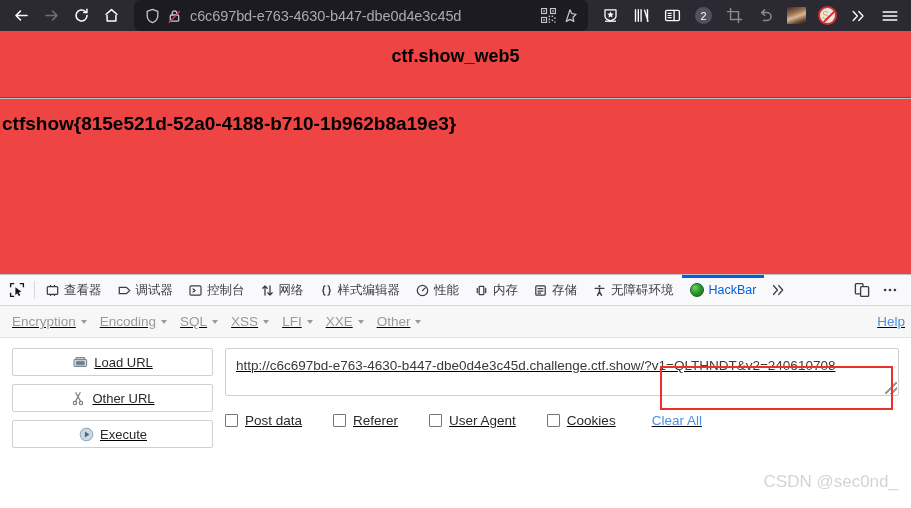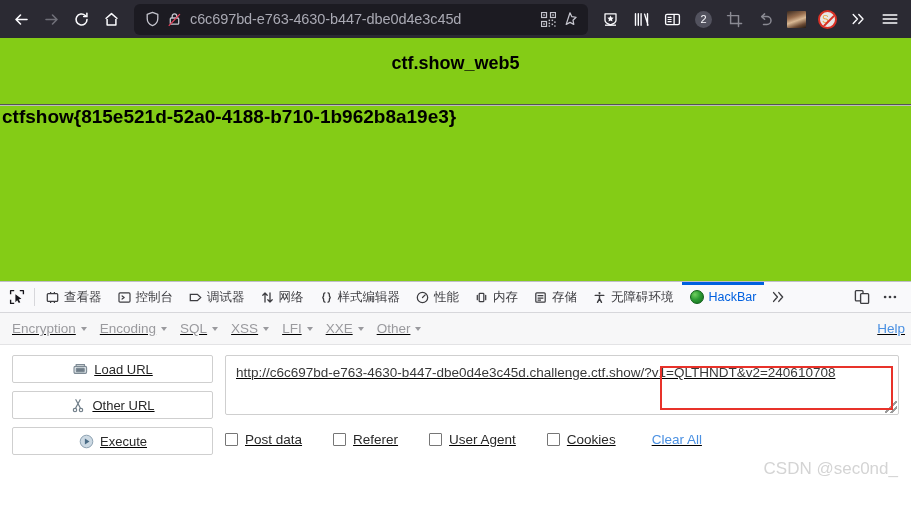--- a/index.html
+++ b/index.html
@@ -6,21 +6,21 @@
   html, body {
     margin: 0; padding: 0;
     width: 911px; height: 508px;
     overflow: hidden;
     background: #ffffff;
     font-family: "Liberation Sans", sans-serif;
   }
 
   
   .browser-chrome {
-    height: 38px;
+    height: 31px;
     background: #2b2a33;
     display: flex;
     align-items: center;
     padding: 0 6px;
     gap: 0;
   }
   .nav-btn {
     width: 30px; height: 30px;
     display: flex; align-items: center; justify-content: center;
     border-radius: 4px;
@@ -102,21 +102,21 @@
     position: absolute;
     left: 2px; top: 1px;
     font-size: 10px;
     color: #e8a33d;
     line-height: 13px;
   }
 
   
   .page-content {
     height: 243px;
-    background: #84cc16;
+    background: #ef4444;
     overflow: hidden;
     position: relative;
   }
   .page-title {
     text-align: center;
     font-size: 18px;
     font-weight: bold;
     color: #000;
     margin: 0;
     padding-top: 15px;
@@ -126,21 +126,21 @@
     border: 0;
     border-top: 1px solid #555;
     border-bottom: 1px solid #bdbdbd;
     margin: 30px 0 0 0;
     height: 0;
   }
   .flag-text {
     font-size: 19px;
     font-weight: bold;
     color: #000;
-    padding: 0 2px 0 2px;
+    padding: 14px 2px 0 2px;
     white-space: nowrap;
     font-family: "Liberation Sans", sans-serif;
   }
 
   
   .devtools {
     border-top: 1px solid #bfbfc9;
     background: #f9f9fb;
     height: 220px;
     display: flex;
@@ -279,21 +279,21 @@
     display: flex; align-items: center; justify-content: center;
     width: 16px; height: 16px;
   }
   .hb-right {
     flex: 1 1 auto;
     display: flex;
     flex-direction: column;
     min-width: 0;
   }
   .hb-textarea {
-    height: 60px;
+    height: 48px;
     border: 1px solid #cfcfcf;
     background: #ffffff;
     border-radius: 2px;
     padding: 9px 10px;
     font-size: 13.5px;
     color: #3a3a3a;
     white-space: nowrap;
     overflow: hidden;
     position: relative;
   }
@@ -340,21 +340,21 @@
     width: 233px;
     height: 44px;
     border: 2.5px solid #e8322a;
     pointer-events: none;
     z-index: 30;
   }
   
   .watermark {
     position: absolute;
     right: 13px;
-    bottom: 22px;
+    bottom: 2px;
     font-size: 17px;
     color: #d4d4d4;
     font-family: "Liberation Sans", sans-serif;
     z-index: 25;
   }
 </style>
 </head>
 <body>
 
 <div class="browser-chrome">
@@ -501,35 +501,35 @@
         <svg width="13" height="13" viewBox="0 0 13 13" fill="none" stroke="currentColor" stroke-width="1.25">
           <rect x="1.3" y="2.6" width="10.4" height="7.8" rx="1"></rect>
           <path d="M4.6 1v2M8.4 1v2M4.6 10v2M8.4 10v2"></path>
         </svg>
       </span>
       <span>查看器</span>
     </div>
 
     <div class="dt-tab">
       <span class="dt-tab-icon">
+        <svg width="13" height="13" viewBox="0 0 13 13" fill="none" stroke="currentColor" stroke-width="1.25">
+          <path d="M1.3 3.3h7.1l3.3 3.2-3.3 3.2H1.3z"></path>
+        </svg>
+      </span>
+      <span>调试器</span>
+    </div>
+
+    <div class="dt-tab">
+      <span class="dt-tab-icon">
         <svg width="13" height="13" viewBox="0 0 13 13" fill="none" stroke="currentColor" stroke-width="1.2">
           <rect x="1" y="1.8" width="11" height="9.4" rx="1.1"></rect>
           <path d="M4.1 4.9l2.1 1.6-2.1 1.6" stroke-linecap="round" stroke-linejoin="round"></path>
         </svg>
       </span>
       <span>控制台</span>
-    </div>
-
-    <div class="dt-tab">
-      <span class="dt-tab-icon">
-        <svg width="13" height="13" viewBox="0 0 13 13" fill="none" stroke="currentColor" stroke-width="1.25">
-          <path d="M1.3 3.3h7.1l3.3 3.2-3.3 3.2H1.3z"></path>
-        </svg>
-      </span>
-      <span>调试器</span>
     </div>
 
     <div class="dt-tab">
       <span class="dt-tab-icon">
         <svg width="13" height="13" viewBox="0 0 13 13" fill="none" stroke="currentColor" stroke-width="1.3" stroke-linecap="round" stroke-linejoin="round">
           <path d="M4 11V2M1.8 4.2L4 2l2.2 2.2"></path>
           <path d="M9 2v9M6.8 8.8L9 11l2.2-2.2"></path>
         </svg>
       </span>
       <span>网络</span>

